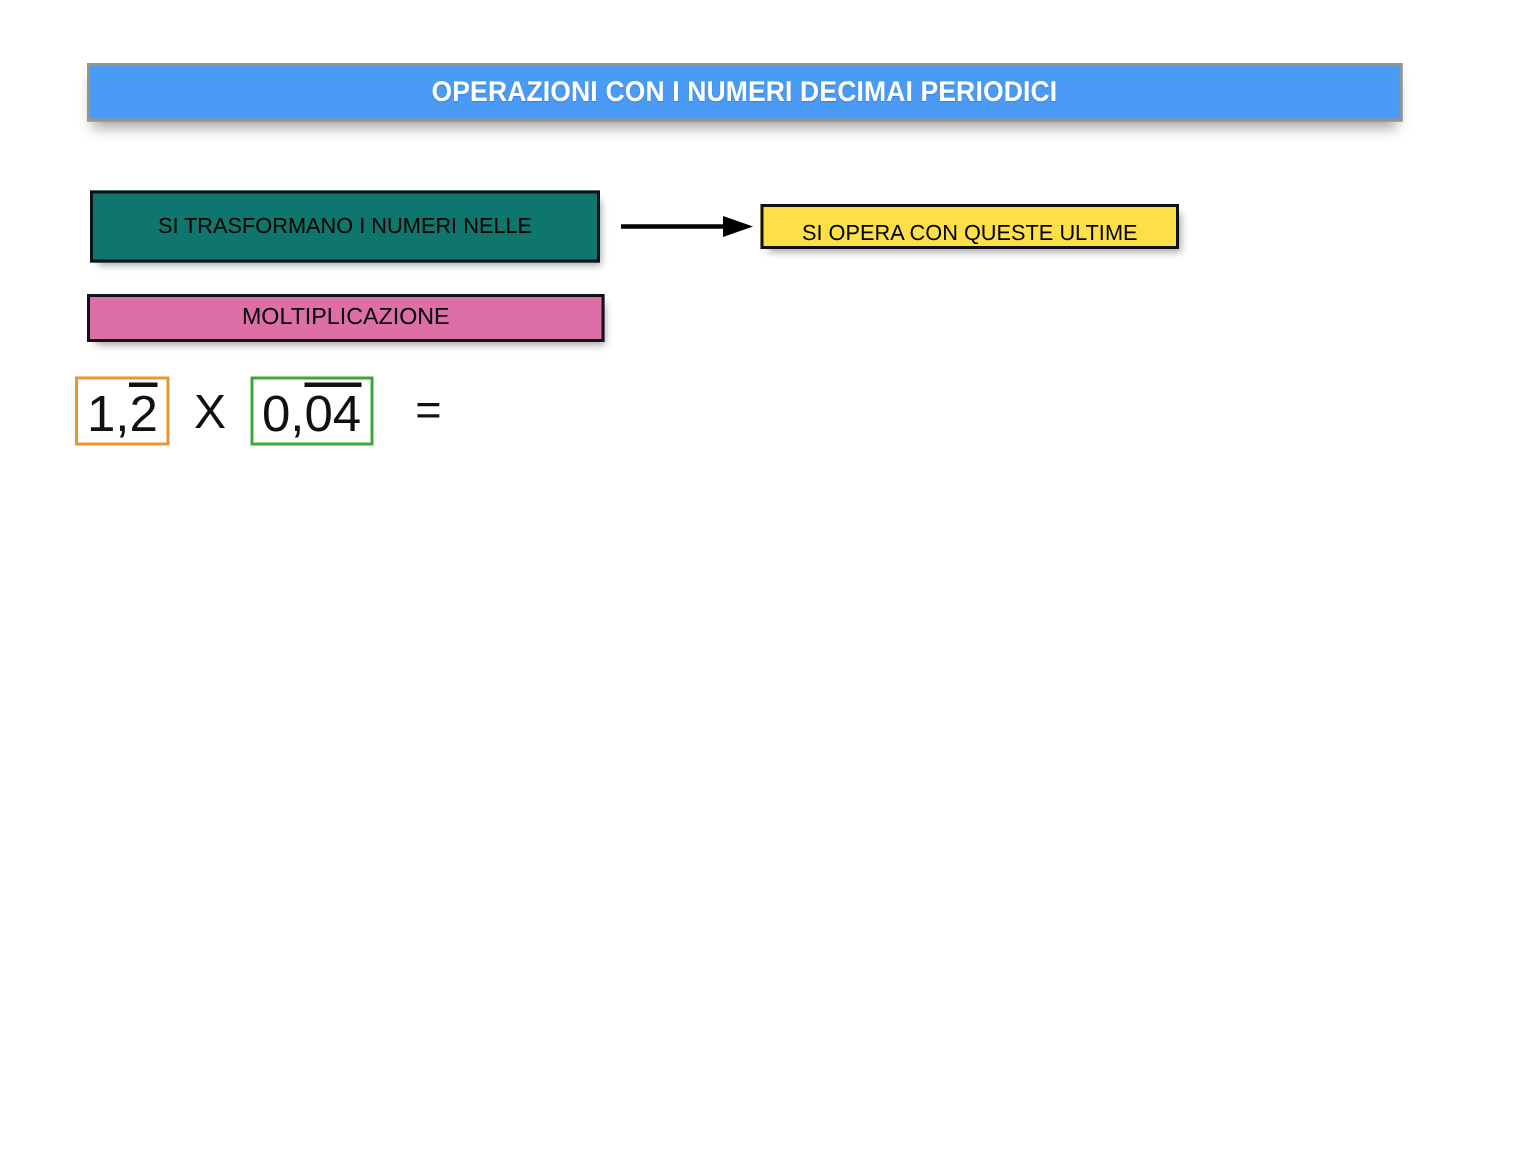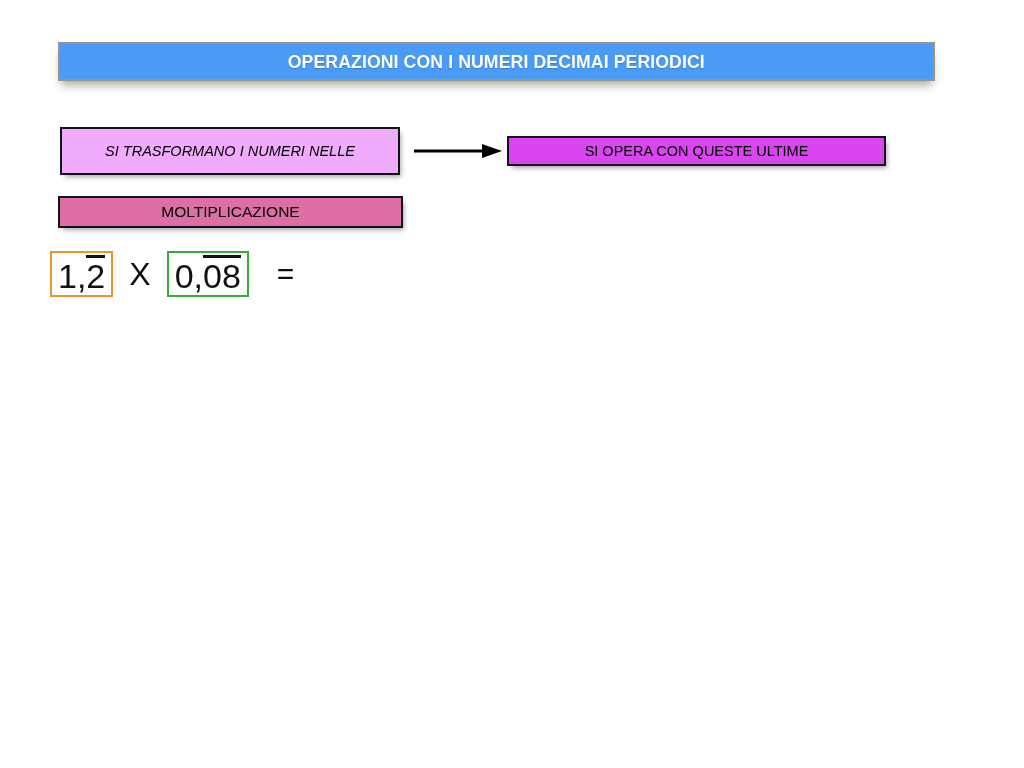--- a/index.html
+++ b/index.html
@@ -56,35 +56,35 @@
     text-align: center;
     color: #000000;
     box-shadow: 3px 4px 5px -2px rgba(0,0,0,0.35);
   }
 
   .box-transform {
     left: 60px;
     top: 127px;
     width: 340px;
     height: 48px;
-    background: #f0abfc;
+    background: #0f766e;
     font-size: 14.5px;
     line-height: 19px;
     padding: 0 6px;
-    font-style: italic;
   }
 
   .box-operate {
     left: 507px;
     top: 136px;
-    width: 379px;
+    width: 279px;
     height: 30px;
-    background: #d946ef;
+    background: #fde047;
     font-size: 14.5px;
     padding: 0 6px;
+    align-items: flex-end;
   }
 
   .box-multiplication {
     left: 58px;
     top: 196px;
     width: 345px;
     height: 32px;
     background: #dd6fa6;
     font-size: 15.5px;
     padding: 12px 6px;
@@ -184,21 +184,21 @@
         <span class="plain">1,</span>
           <span class="periodic">2</span>
       </span>
     </div>
 
     <span class="op-symbol op-x">X</span>
 
     <div class="num-box green">
       <span class="num">
         <span class="plain">0,</span>
-          <span class="periodic">08</span>
+          <span class="periodic">04</span>
       </span>
     </div>
 
     <span class="op-symbol op-eq">=</span>
 
     <span class="op-symbol"></span>
   </div>
 
 </div>
 

